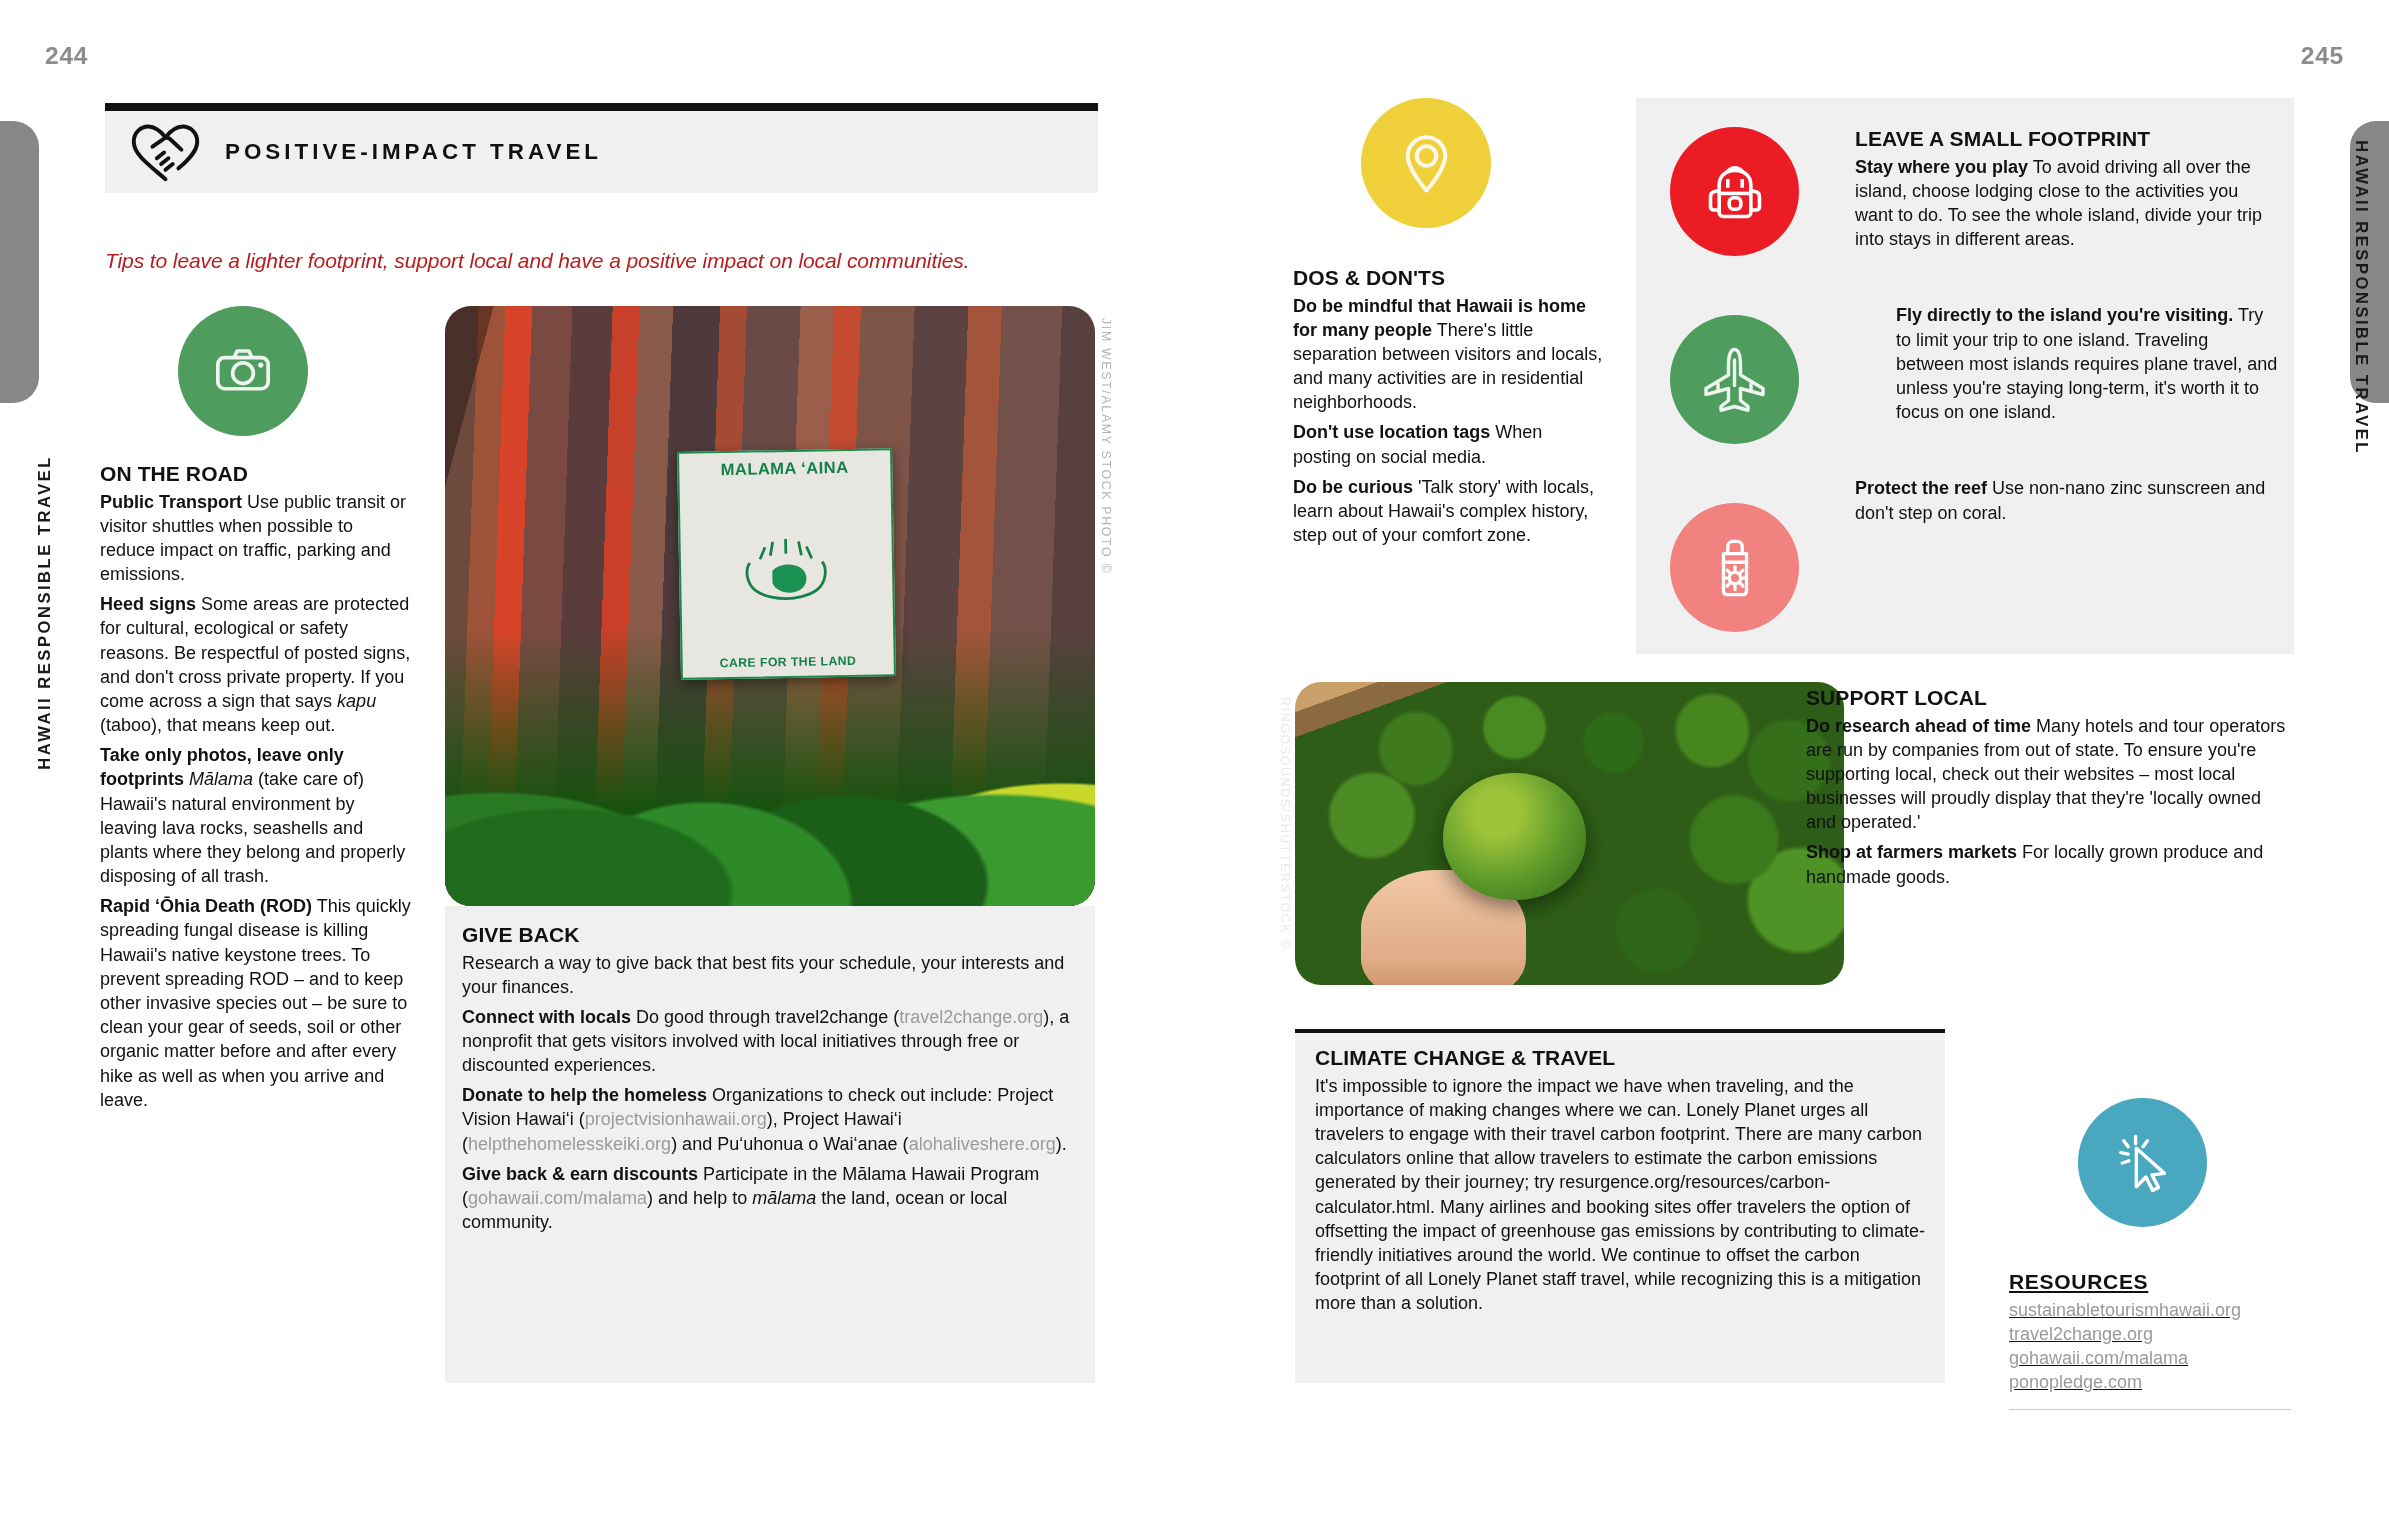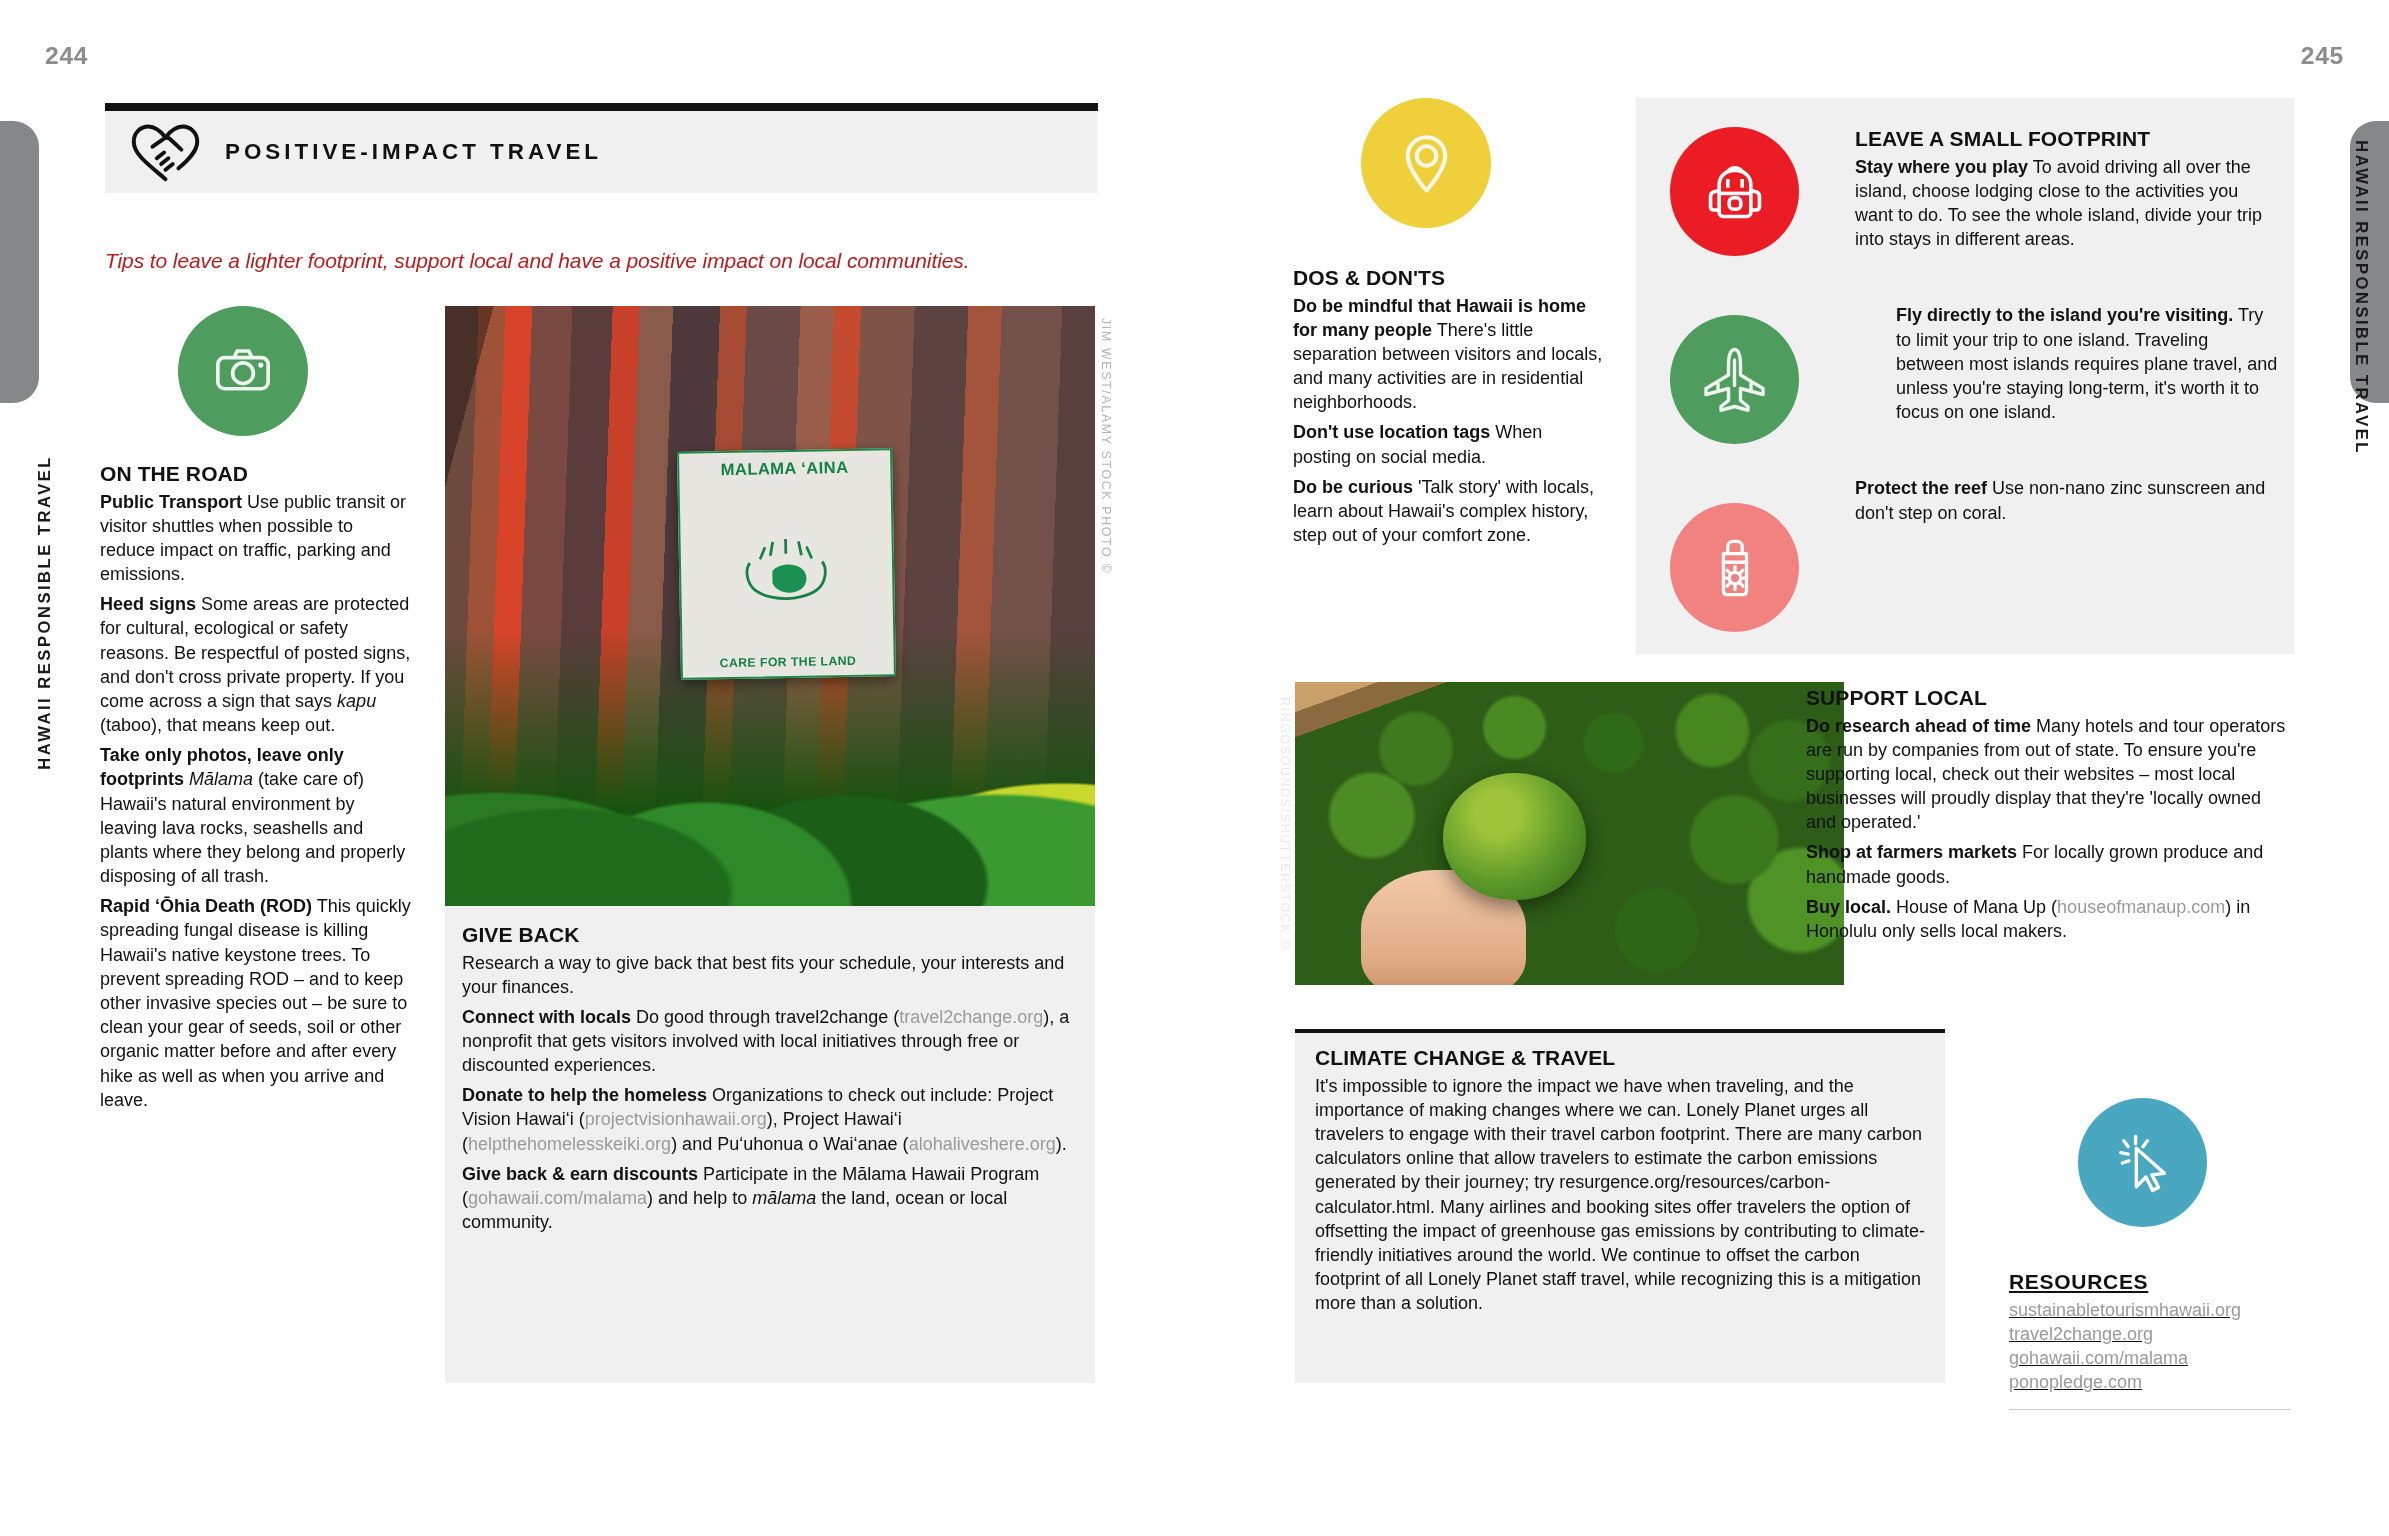--- a/index.html
+++ b/index.html
@@ -60,21 +60,21 @@
   .sec-head {
     font-size: 21px; font-weight: 700; letter-spacing: 0.1px;
     margin-bottom: 3.6px; color:#111;
   }
   .para { font-size: 18px; line-height: 1.345; margin-bottom: 5.8px; }
   .para b { font-weight: 700; }
   .para i { font-style: italic; }
   .url { color: #9a9a9a; }
 
   
-  .photo { position: absolute; overflow: hidden; }
+  .photo { position: absolute; overflow: hidden; border-radius: 26px; }
   .credit {
     position: absolute; font-size: 12.3px; letter-spacing: 1.7px;
     color: #b4b4b4; white-space: nowrap; font-weight: 400;
     transform-origin: 0 0; transform: rotate(90deg);
   }
   .credit.dark { color: #e9e9e9; }
 
   
   .panel { position: absolute; background: #f0f0f0; }
   .panel.rule { border-top: 4.3px solid #111; }
@@ -300,23 +300,20 @@
   <div class="credit dark" style="left:1292px; top:697px;">RINGOSOUNDS/SHUTTERSTOCK ©</div>
 
   <div class="col" style="left:1806px; top:686px; width:480px;">
     <div class="sec-head">SUPPORT LOCAL</div>
     <p class="para">
       <b>Do research ahead of time</b><span> Many hotels and tour operators are run by companies from out of state. To ensure you're supporting local, check out their websites – most local businesses will proudly display that they're 'locally owned and operated.'</span>
     </p>
     <p class="para">
       <b>Shop at farmers markets</b><span> For locally grown produce and handmade goods.</span>
     </p>
-    <p class="para">
-      <b>Buy local.</b><span> House of Mana Up (</span><span class="url">houseofmanaup.com</span><span>) in Honolulu only sells local makers.</span>
-    </p>
   </div>
 
   <div class="panel rule" style="left:1295px; top:1029px; width:650px; height:354px;"></div>
   <div class="col" style="left:1315px; top:1046px; width:611px;">
     <div class="sec-head">CLIMATE CHANGE &amp; TRAVEL</div>
     <p class="para">It's impossible to ignore the impact we have when traveling, and the importance of making changes where we can. Lonely Planet urges all travelers to engage with their travel carbon footprint. There are many carbon calculators online that allow travelers to estimate the carbon emissions generated by their journey; try resurgence.org/resources/carbon-calculator.html. Many airlines and booking sites offer travelers the option of offsetting the impact of greenhouse gas emissions by contributing to climate-friendly initiatives around the world. We continue to offset the carbon footprint of all Lonely Planet staff travel, while recognizing this is a mitigation more than a solution.</p>
   </div>
 
   <div class="badge" style="left:2078px; top:1098px; width:129px; height:129px; background:#49a8bf;">
     <svg viewBox="0 0 100 100" width="74" height="74" fill="none" stroke="#ffffff" stroke-width="4.6" stroke-linejoin="round" stroke-linecap="round">

